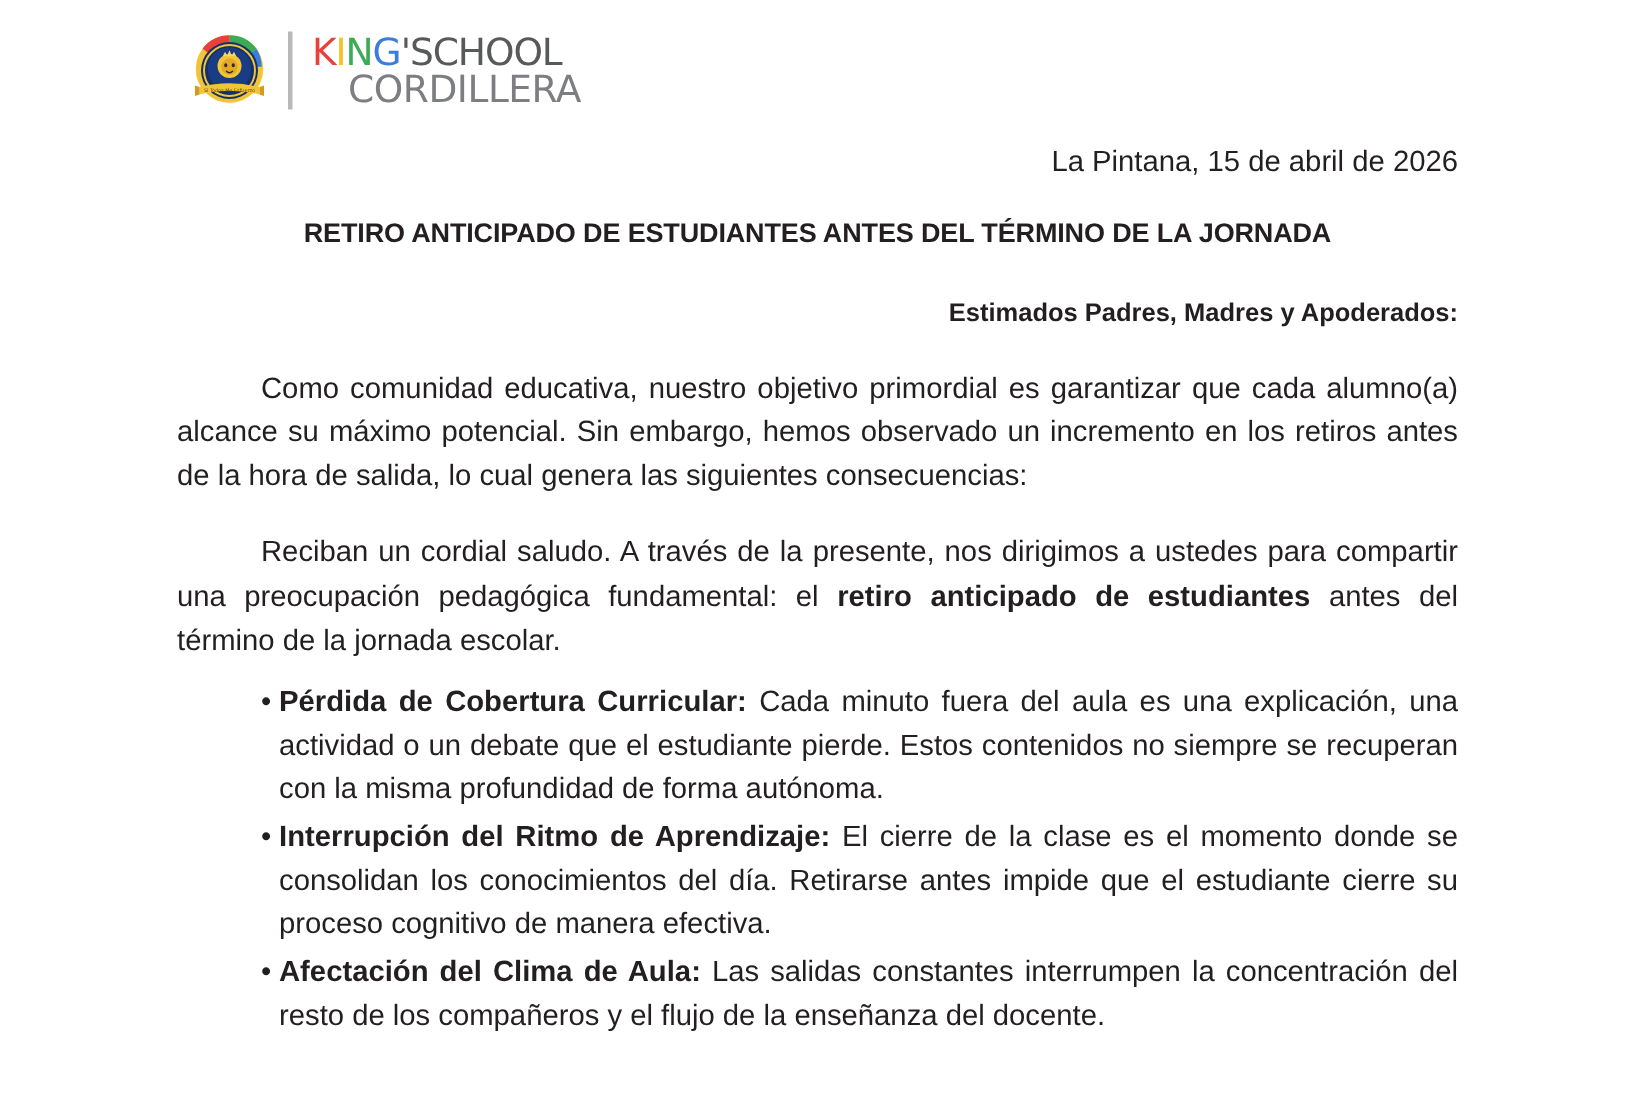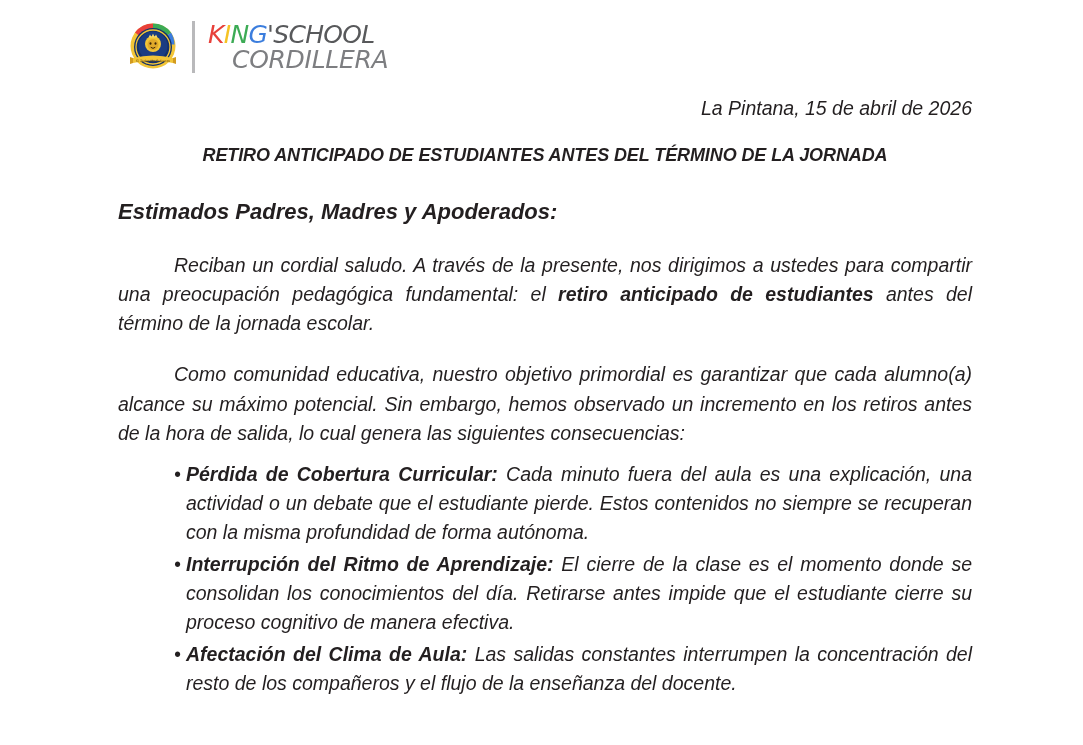--- a/index.html
+++ b/index.html
@@ -14,21 +14,20 @@
     font-family: "Liberation Sans", sans-serif;
     color: #231f20;
     -webkit-font-smoothing: antialiased;
   }
 
   .page {
     position: relative;
     width: 1083px;
     height: 745px;
     background: #ffffff;
-    font-style: italic;
   }
 
   
   .letterhead {
     position: absolute;
     left: 128px;
     top: 14px;
     display: flex;
     align-items: center;
     height: 66px;
@@ -107,22 +106,22 @@
 
   .subtitle {
     text-align: center;
     font-size: 18px;
     font-weight: 700;
     letter-spacing: -0.1px;
     margin: 0 0 33px 0;
   }
 
   .salutation {
-    text-align: left;
-    font-size: 22px;
+    text-align: right;
+    font-size: 17px;
     font-weight: 700;
     margin: 0 0 26px 0;
   }
 
   p.body {
     text-align: justify;
     text-justify: inter-word;
     font-size: 19.5px;
     line-height: 1.49;
     margin: 0 0 22px 0;
@@ -202,23 +201,23 @@
 
   <div class="doc">
 
     <div class="date-line">La Pintana, 15 de abril de 2026</div>
 
 
     <div class="subtitle">RETIRO ANTICIPADO DE ESTUDIANTES ANTES DEL TÉRMINO DE LA JORNADA</div>
 
     <div class="salutation">Estimados Padres, Madres y Apoderados:</div>
 
+    <p class="body"><span>Como comunidad educativa, nuestro objetivo primordial es garantizar que cada alumno(a) alcance su máximo potencial. Sin embargo, hemos observado un incremento en los retiros antes de la hora de salida, lo cual genera las siguientes consecuencias:</span></p>
+
     <p class="body"><span>Reciban un cordial saludo. A través de la presente, nos dirigimos a ustedes para compartir una preocupación pedagógica fundamental: el </span><strong>retiro anticipado de estudiantes</strong><span> antes del término de la jornada escolar.</span></p>
-
-    <p class="body"><span>Como comunidad educativa, nuestro objetivo primordial es garantizar que cada alumno(a) alcance su máximo potencial. Sin embargo, hemos observado un incremento en los retiros antes de la hora de salida, lo cual genera las siguientes consecuencias:</span></p>
 
     <ul class="bullets">
 
       <li>
         <span class="marker">•</span><span class="lead">Pérdida de Cobertura Curricular:</span><span> Cada minuto fuera del aula es una explicación, una actividad o un debate que el estudiante pierde. Estos contenidos no siempre se recuperan con la misma profundidad de forma autónoma.</span>
       </li>
 
       <li>
         <span class="marker">•</span><span class="lead">Interrupción del Ritmo de Aprendizaje:</span><span> El cierre de la clase es el momento donde se consolidan los conocimientos del día. Retirarse antes impide que el estudiante cierre su proceso cognitivo de manera efectiva.</span>
       </li>

